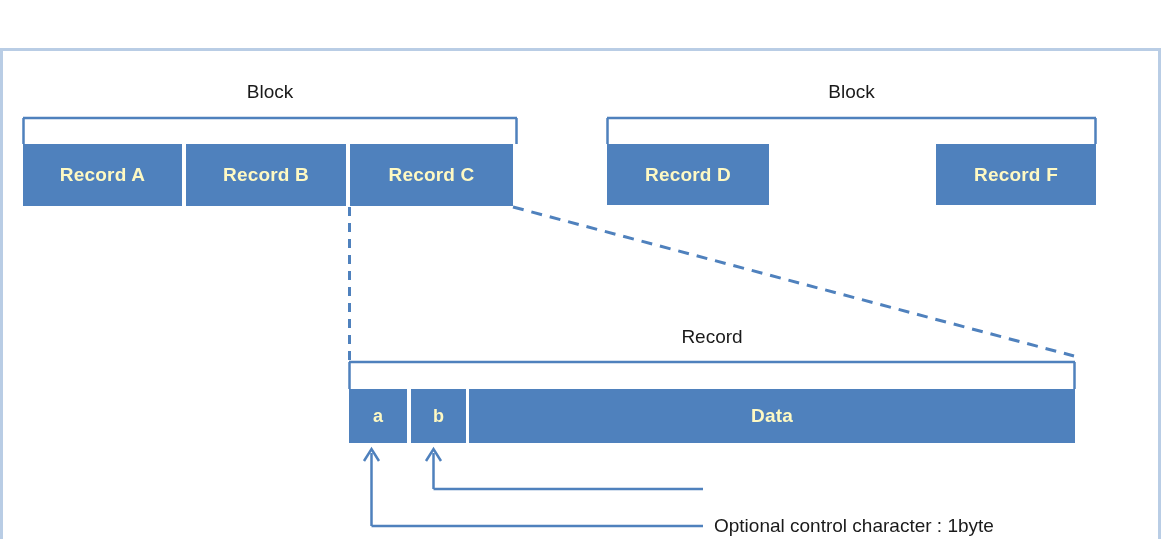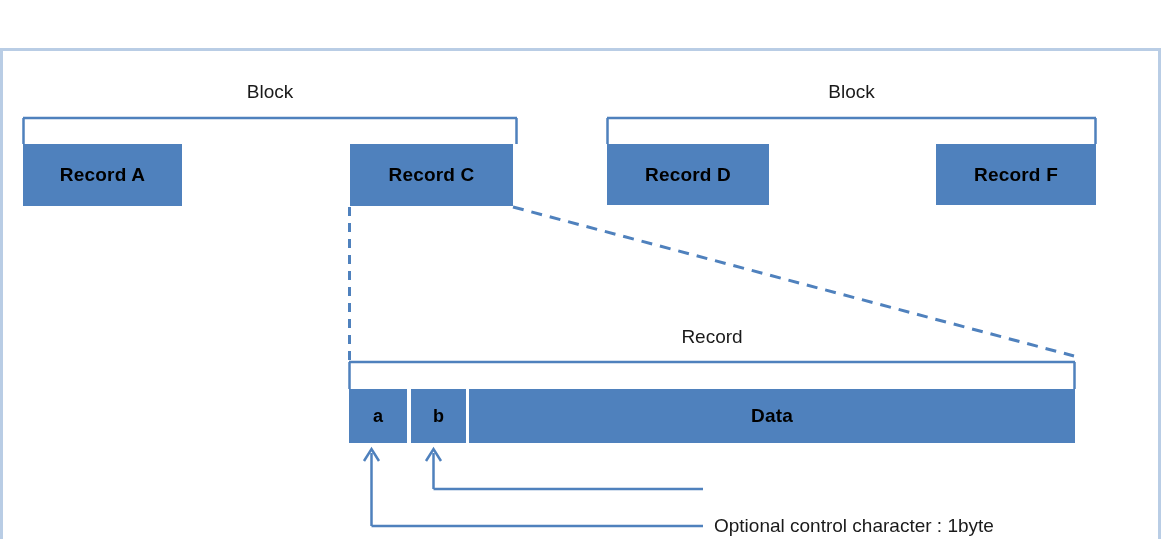--- a/index.html
+++ b/index.html
@@ -22,21 +22,21 @@
     position: absolute;
     left: 0;
     top: 0;
     width: 1161px;
     height: 539px;
     pointer-events: none;
   }
   .box {
     position: absolute;
     background: #4f81bd;
-    color: #000000;
+    color: #fef9c3;
     font-weight: bold;
     display: flex;
     align-items: center;
     justify-content: center;
     box-sizing: border-box;
     letter-spacing: 0.2px;
   }
   .rec-box { font-size: 19px; }
   .small-box { font-size: 18px; }
   .data-box { font-size: 19px; }
@@ -94,20 +94,21 @@
     <g>
       <path d="M 368.5 475 L 700 475" stroke="#4f81bd" stroke-width="2.5" fill="none"></path>
       <path d="M 368.5 475 L 368.5 402" stroke="#4f81bd" stroke-width="2.5" fill="none"></path>
       <path d="M 361 410 L 368.5 398 L 376 410" stroke="#4f81bd" stroke-width="2.5" fill="none" stroke-linecap="butt"></path>
     </g>
   </svg>
 
   <div class="caption centered" style="left:20px; top:30px; width:494px;">Block</div>
 
   <div class="box rec-box" style="left:20px; top:93px; width:159px; height:62px;">Record A</div>
+  <div class="box rec-box" style="left:183px; top:93px; width:160px; height:62px;">Record B</div>
   <div class="box rec-box" style="left:347px; top:93px; width:163px; height:62px;">Record C</div>
 
   <div class="caption centered" style="left:604px; top:30px; width:489px;">Block</div>
 
   <div class="box rec-box" style="left:604px; top:93px; width:162px; height:61px;">Record D</div>
   <div class="box rec-box" style="left:933px; top:93px; width:160px; height:61px;">Record F</div>
 
   <div class="caption centered" style="left:346px; top:275px; width:726px;">Record</div>
 
   <div class="box small-box" style="left:346px; top:338px; width:58px; height:54px;">a</div>

